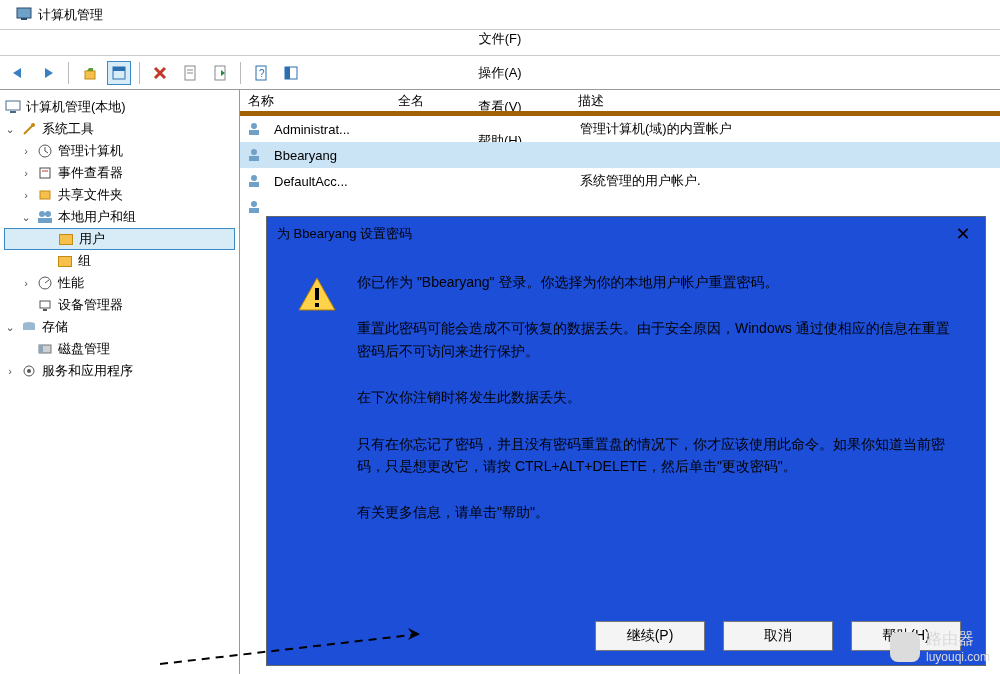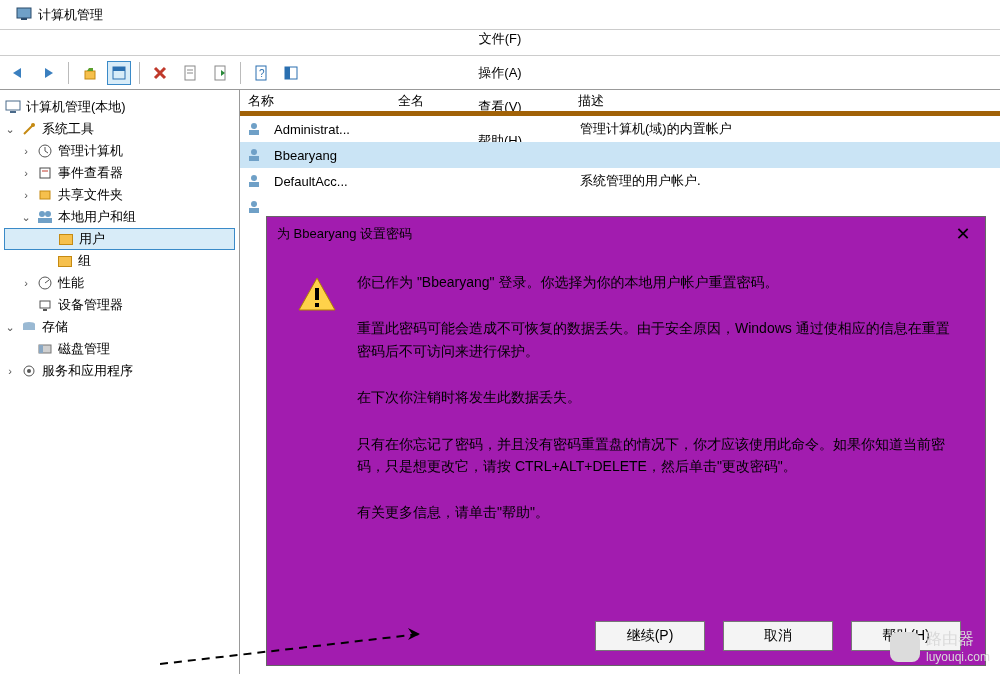--- a/index.html
+++ b/index.html
@@ -93,21 +93,21 @@
     align-items: center;
   }
   .list-row.sel { background: #cae4f5; }
   .uicon { width:16px; height:16px; margin: 0 4px 0 6px; display:flex; align-items:center; justify-content:center; }
   .dialog {
     position: absolute;
     left: 266px;
     top: 216px;
     width: 720px;
     height: 450px;
-    background: #a21caf;
+    background: #1d4ed8;
     border: 1px solid #666;
     box-shadow: none;
   }
   .dlg-title {
     height: 34px;
     display: flex;
     align-items: center;
     padding: 0 10px;
     font-size: 13px;
   }

